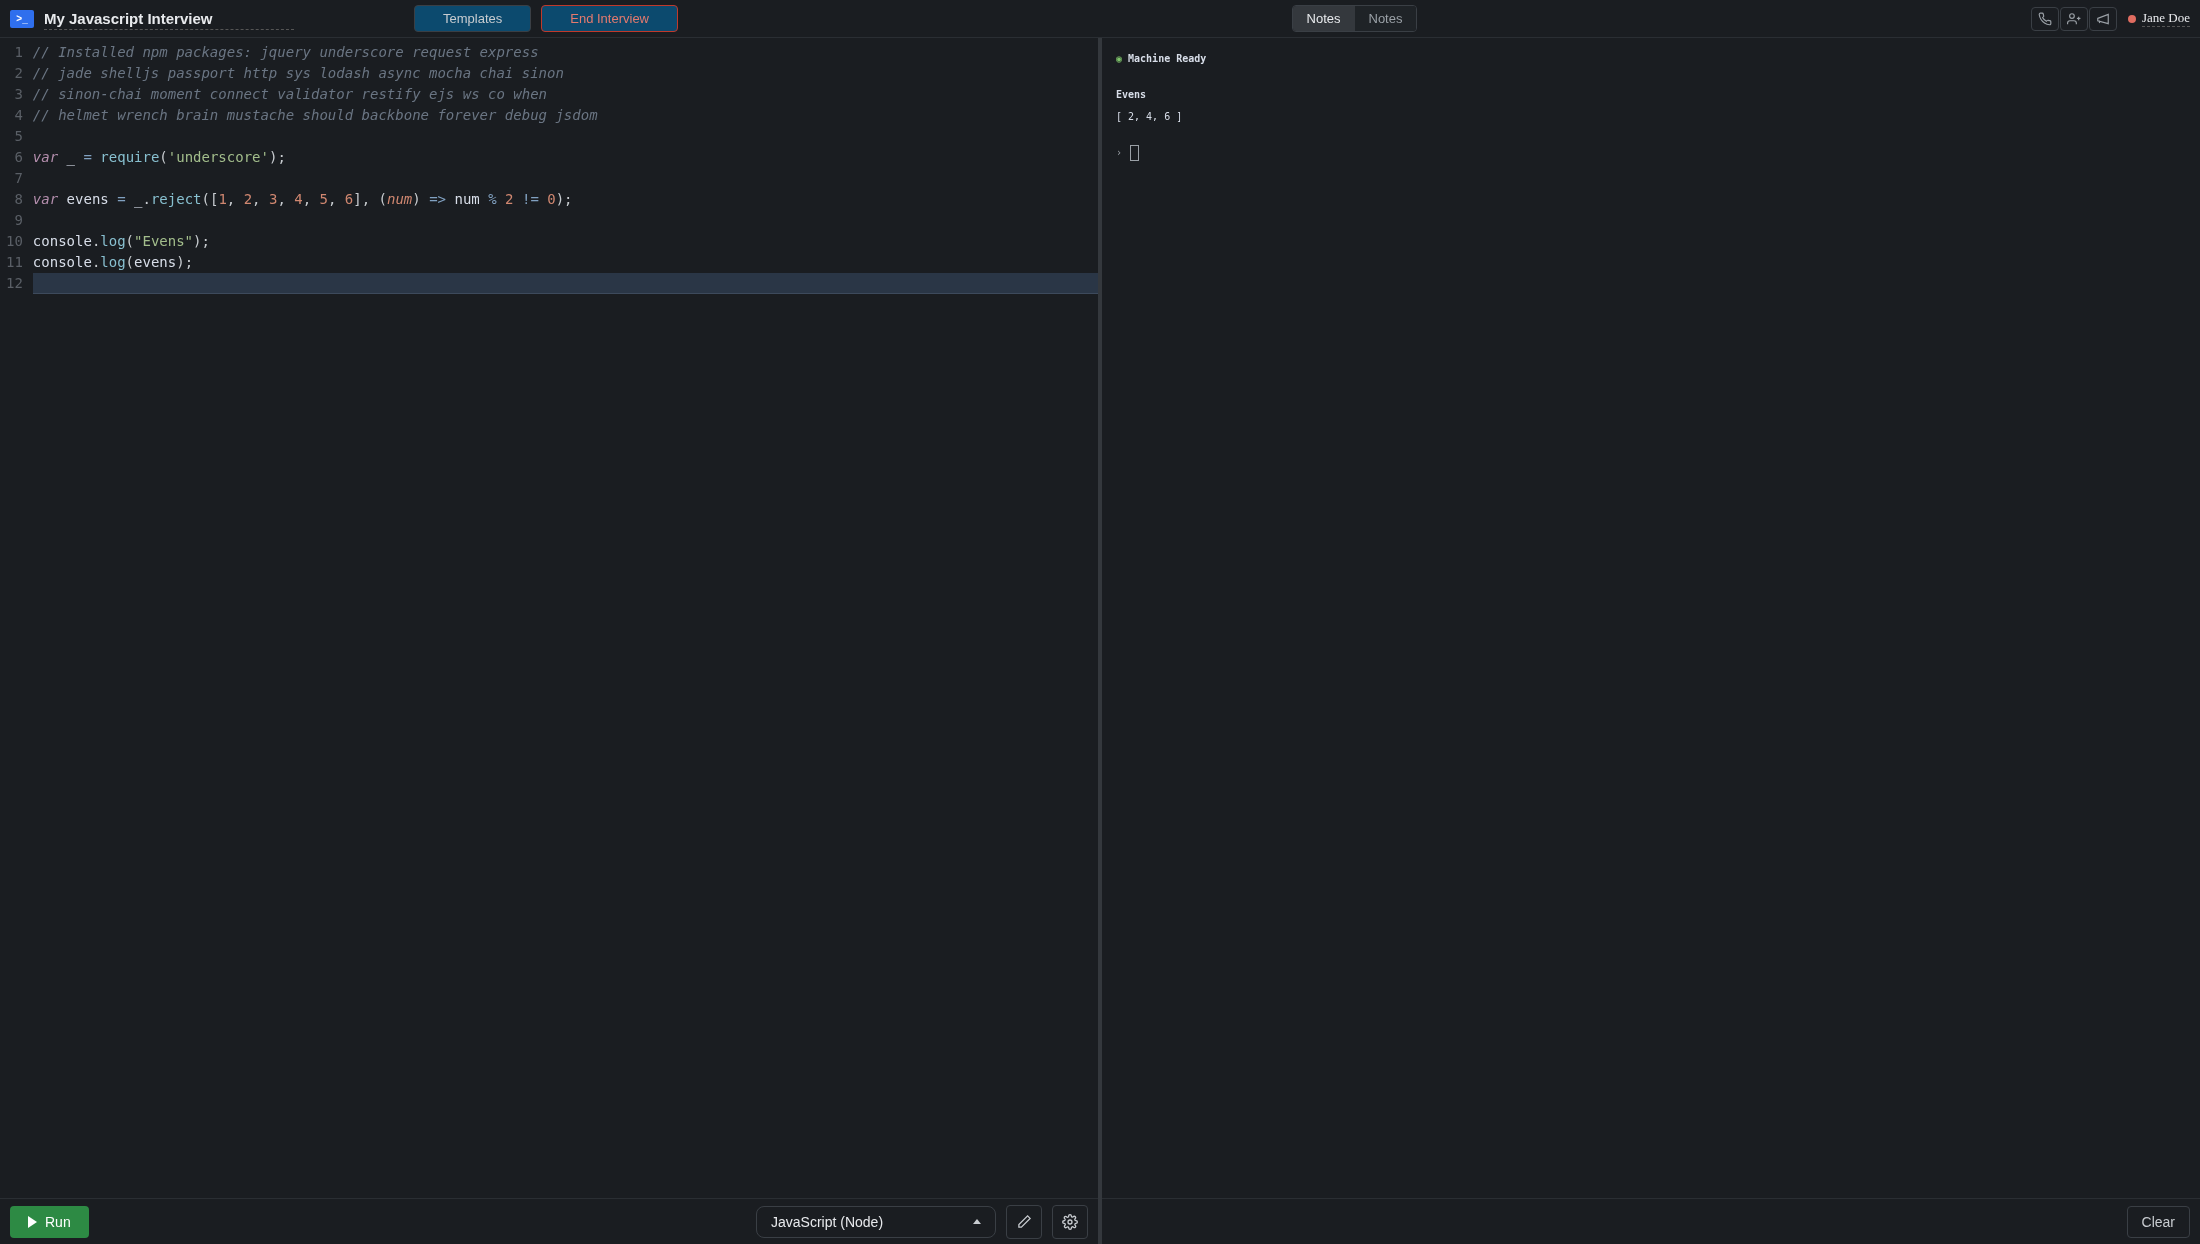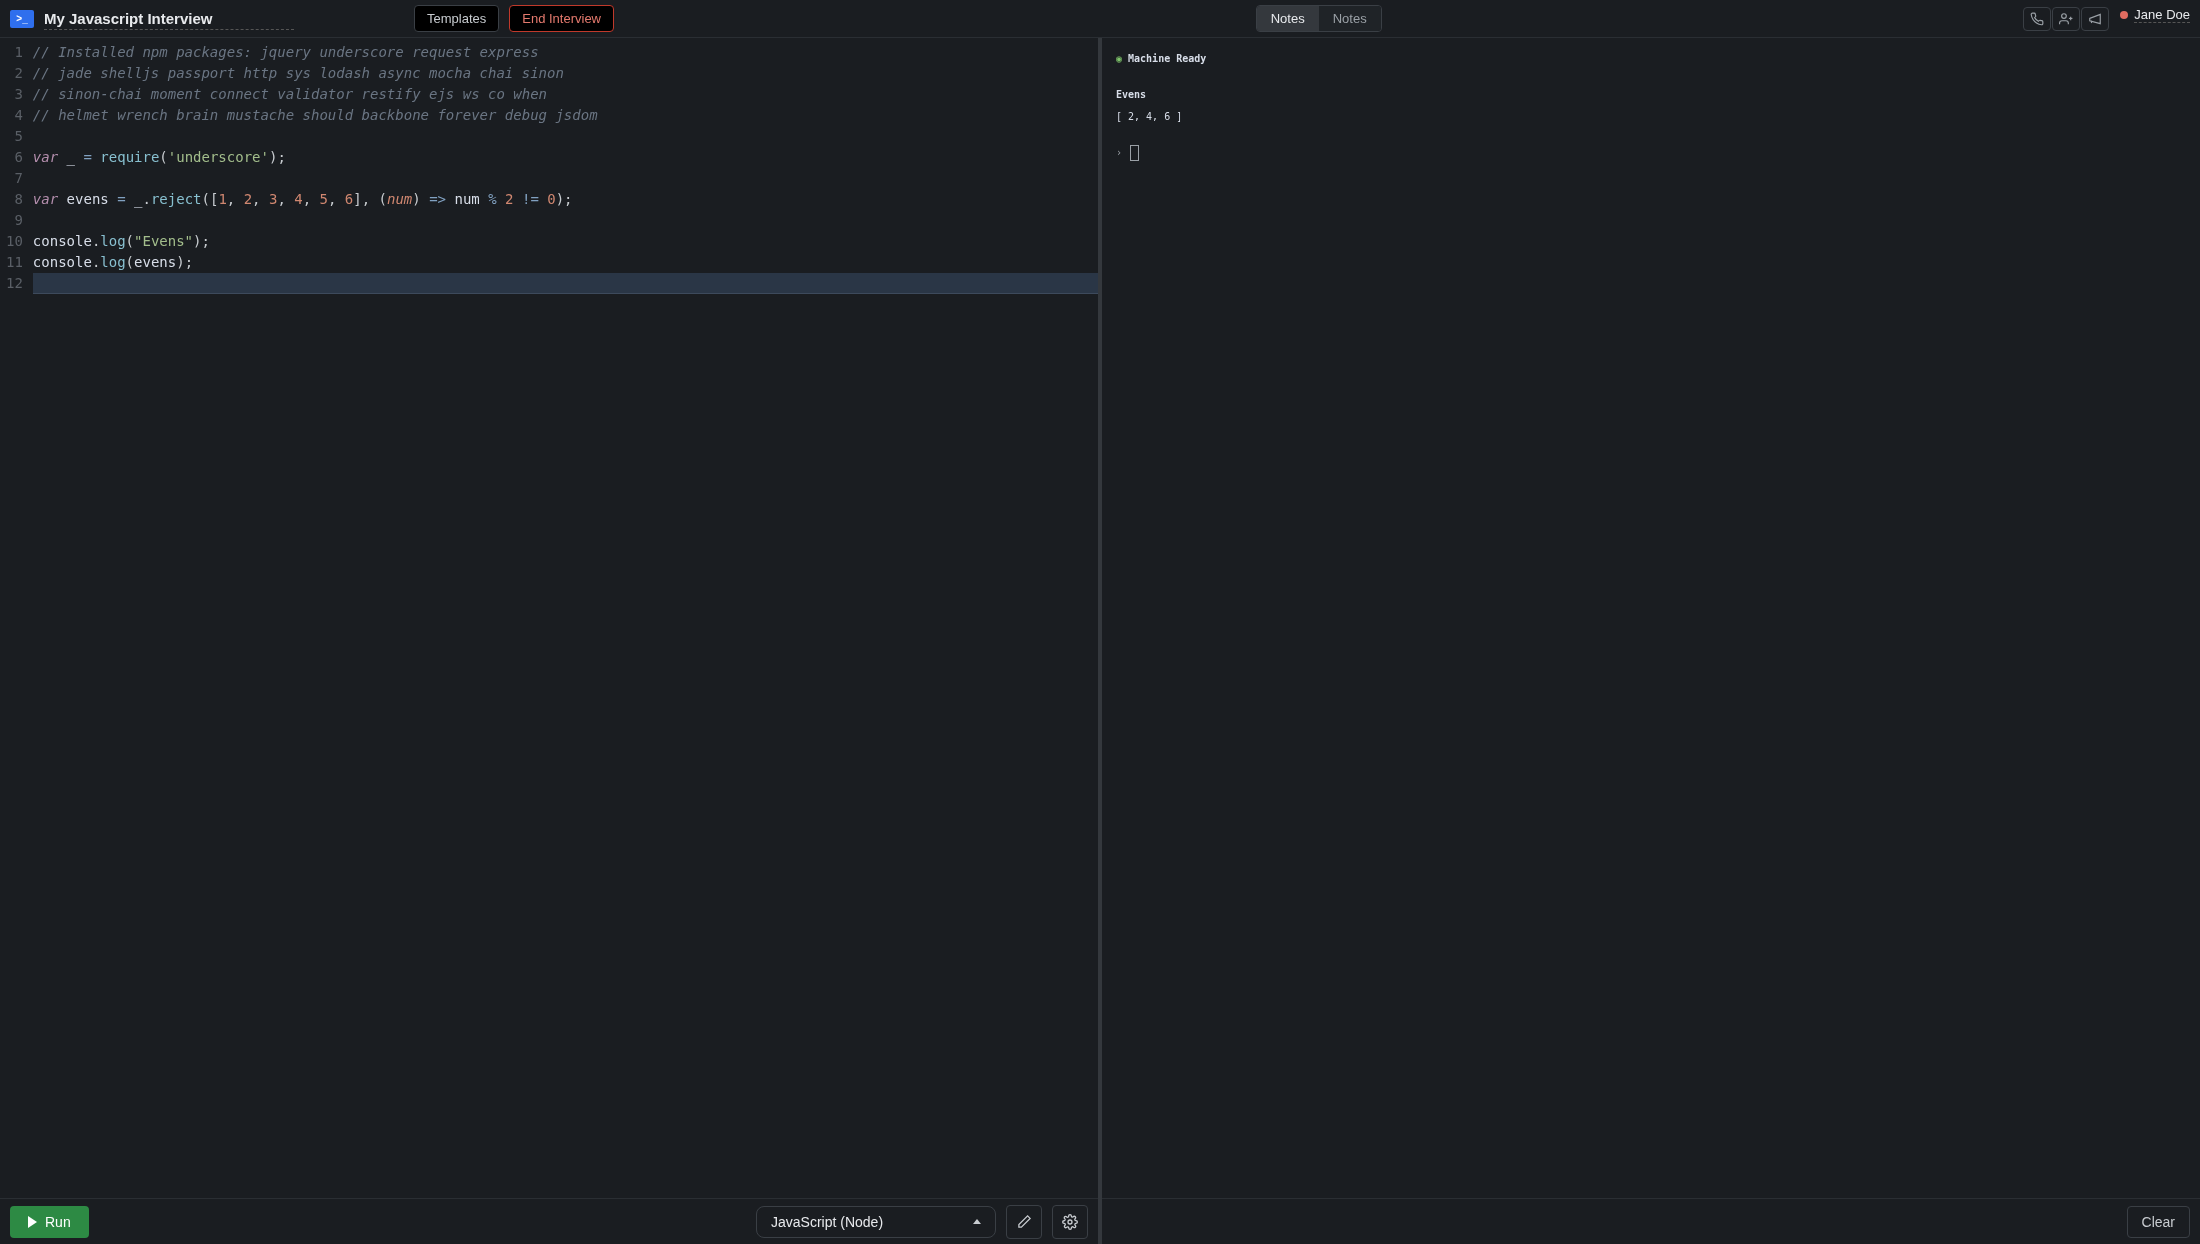--- a/index.html
+++ b/index.html
@@ -26,34 +26,34 @@
     color: #fff; font-size: 10px; font-weight: bold;
   }
   .title-input {
     background: transparent; border: none; color: #e8eaed;
     font-size: 15px; font-weight: 600; width: 250px;
     border-bottom: 1px dashed #555; padding: 2px 0;
     outline: none;
   }
   .spacer-sm { width: 100px; }
   .btn {
-    background: #000000; border: 1px solid #3a3f45; color: #c8ccd0;
-    padding: 5px 12px; border-radius: 4px; font-size: 13px;
+    background: #0c4a6e; border: 1px solid #3a3f45; color: #c8ccd0;
+    padding: 5px 28px; border-radius: 4px; font-size: 13px;
     cursor: pointer;
   }
   .btn-danger { border-color: #c0392b; color: #e47a6e; }
   .flex-spacer { flex: 1; }
   .tabgroup { display: flex; border: 1px solid #3a3f45; border-radius: 4px; overflow: hidden; }
   .tab { padding: 5px 14px; font-size: 13px; cursor: pointer; color: #9aa0a6; background: #1f2327; }
   .tab.active { background: #34383d; color: #e8eaed; }
   .icon-btn {
     width: 28px; height: 24px; display: flex; align-items: center; justify-content: center;
     border: 1px solid #3a3f45; border-radius: 4px; cursor: pointer; color: #9aa0a6;
   }
-  .toolbar-right { display: flex; gap: 1px; align-items: flex-start; }
+  .toolbar-right { display: flex; gap: 1px; align-items: center; font-family: Liberation Serif, serif; }
   .status-dot { width: 8px; height: 8px; border-radius: 50%; background: #e06c60; display: inline-block; margin-right: 6px; }
   .username { color: #e8eaed; font-size: 13px; border-bottom: 1px dashed #555; }
 
   
   .main { flex: 1; display: flex; min-height: 0; }
   .editor-pane { flex: 1; display: flex; flex-direction: column; min-width: 0; border-right: 4px solid #34383d; }
   .output-pane { flex: 1; display: flex; flex-direction: column; min-width: 0; }
 
   
   .code-area { flex: 1; display: flex; font-family: "SF Mono", Menlo, Consolas, monospace; font-size: 14px; line-height: 21px; overflow: auto; padding-top: 4px; }

